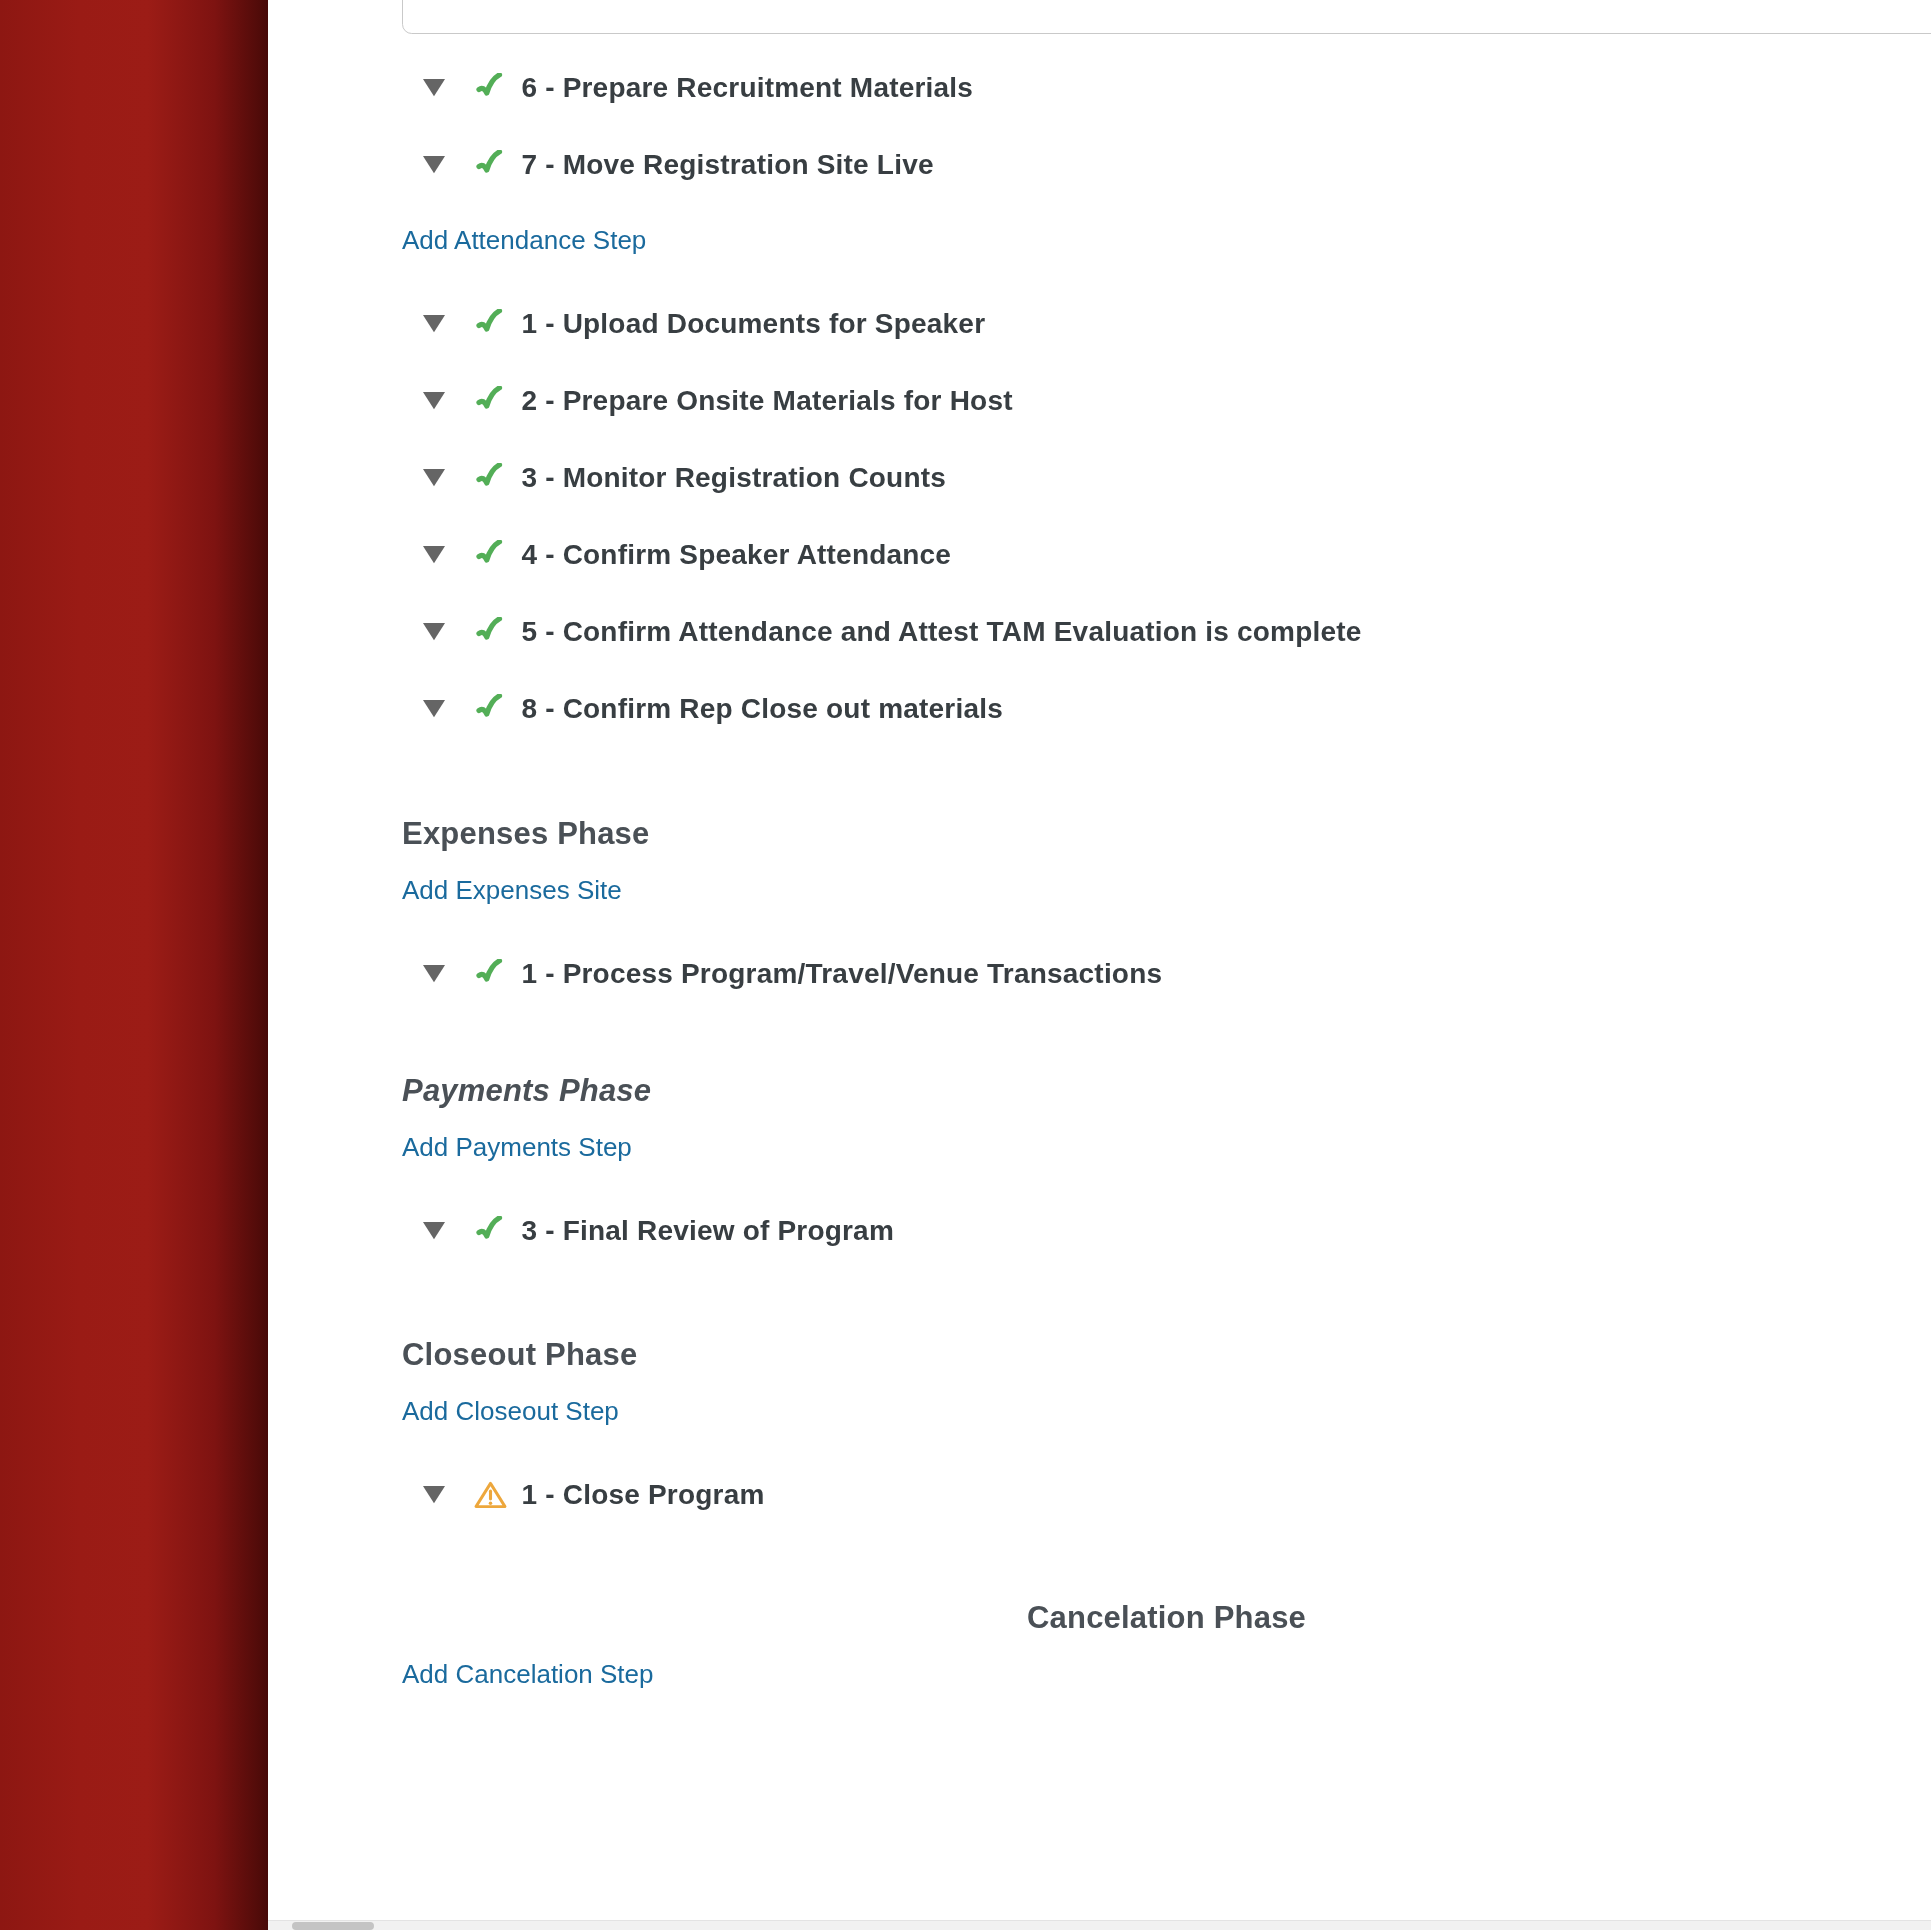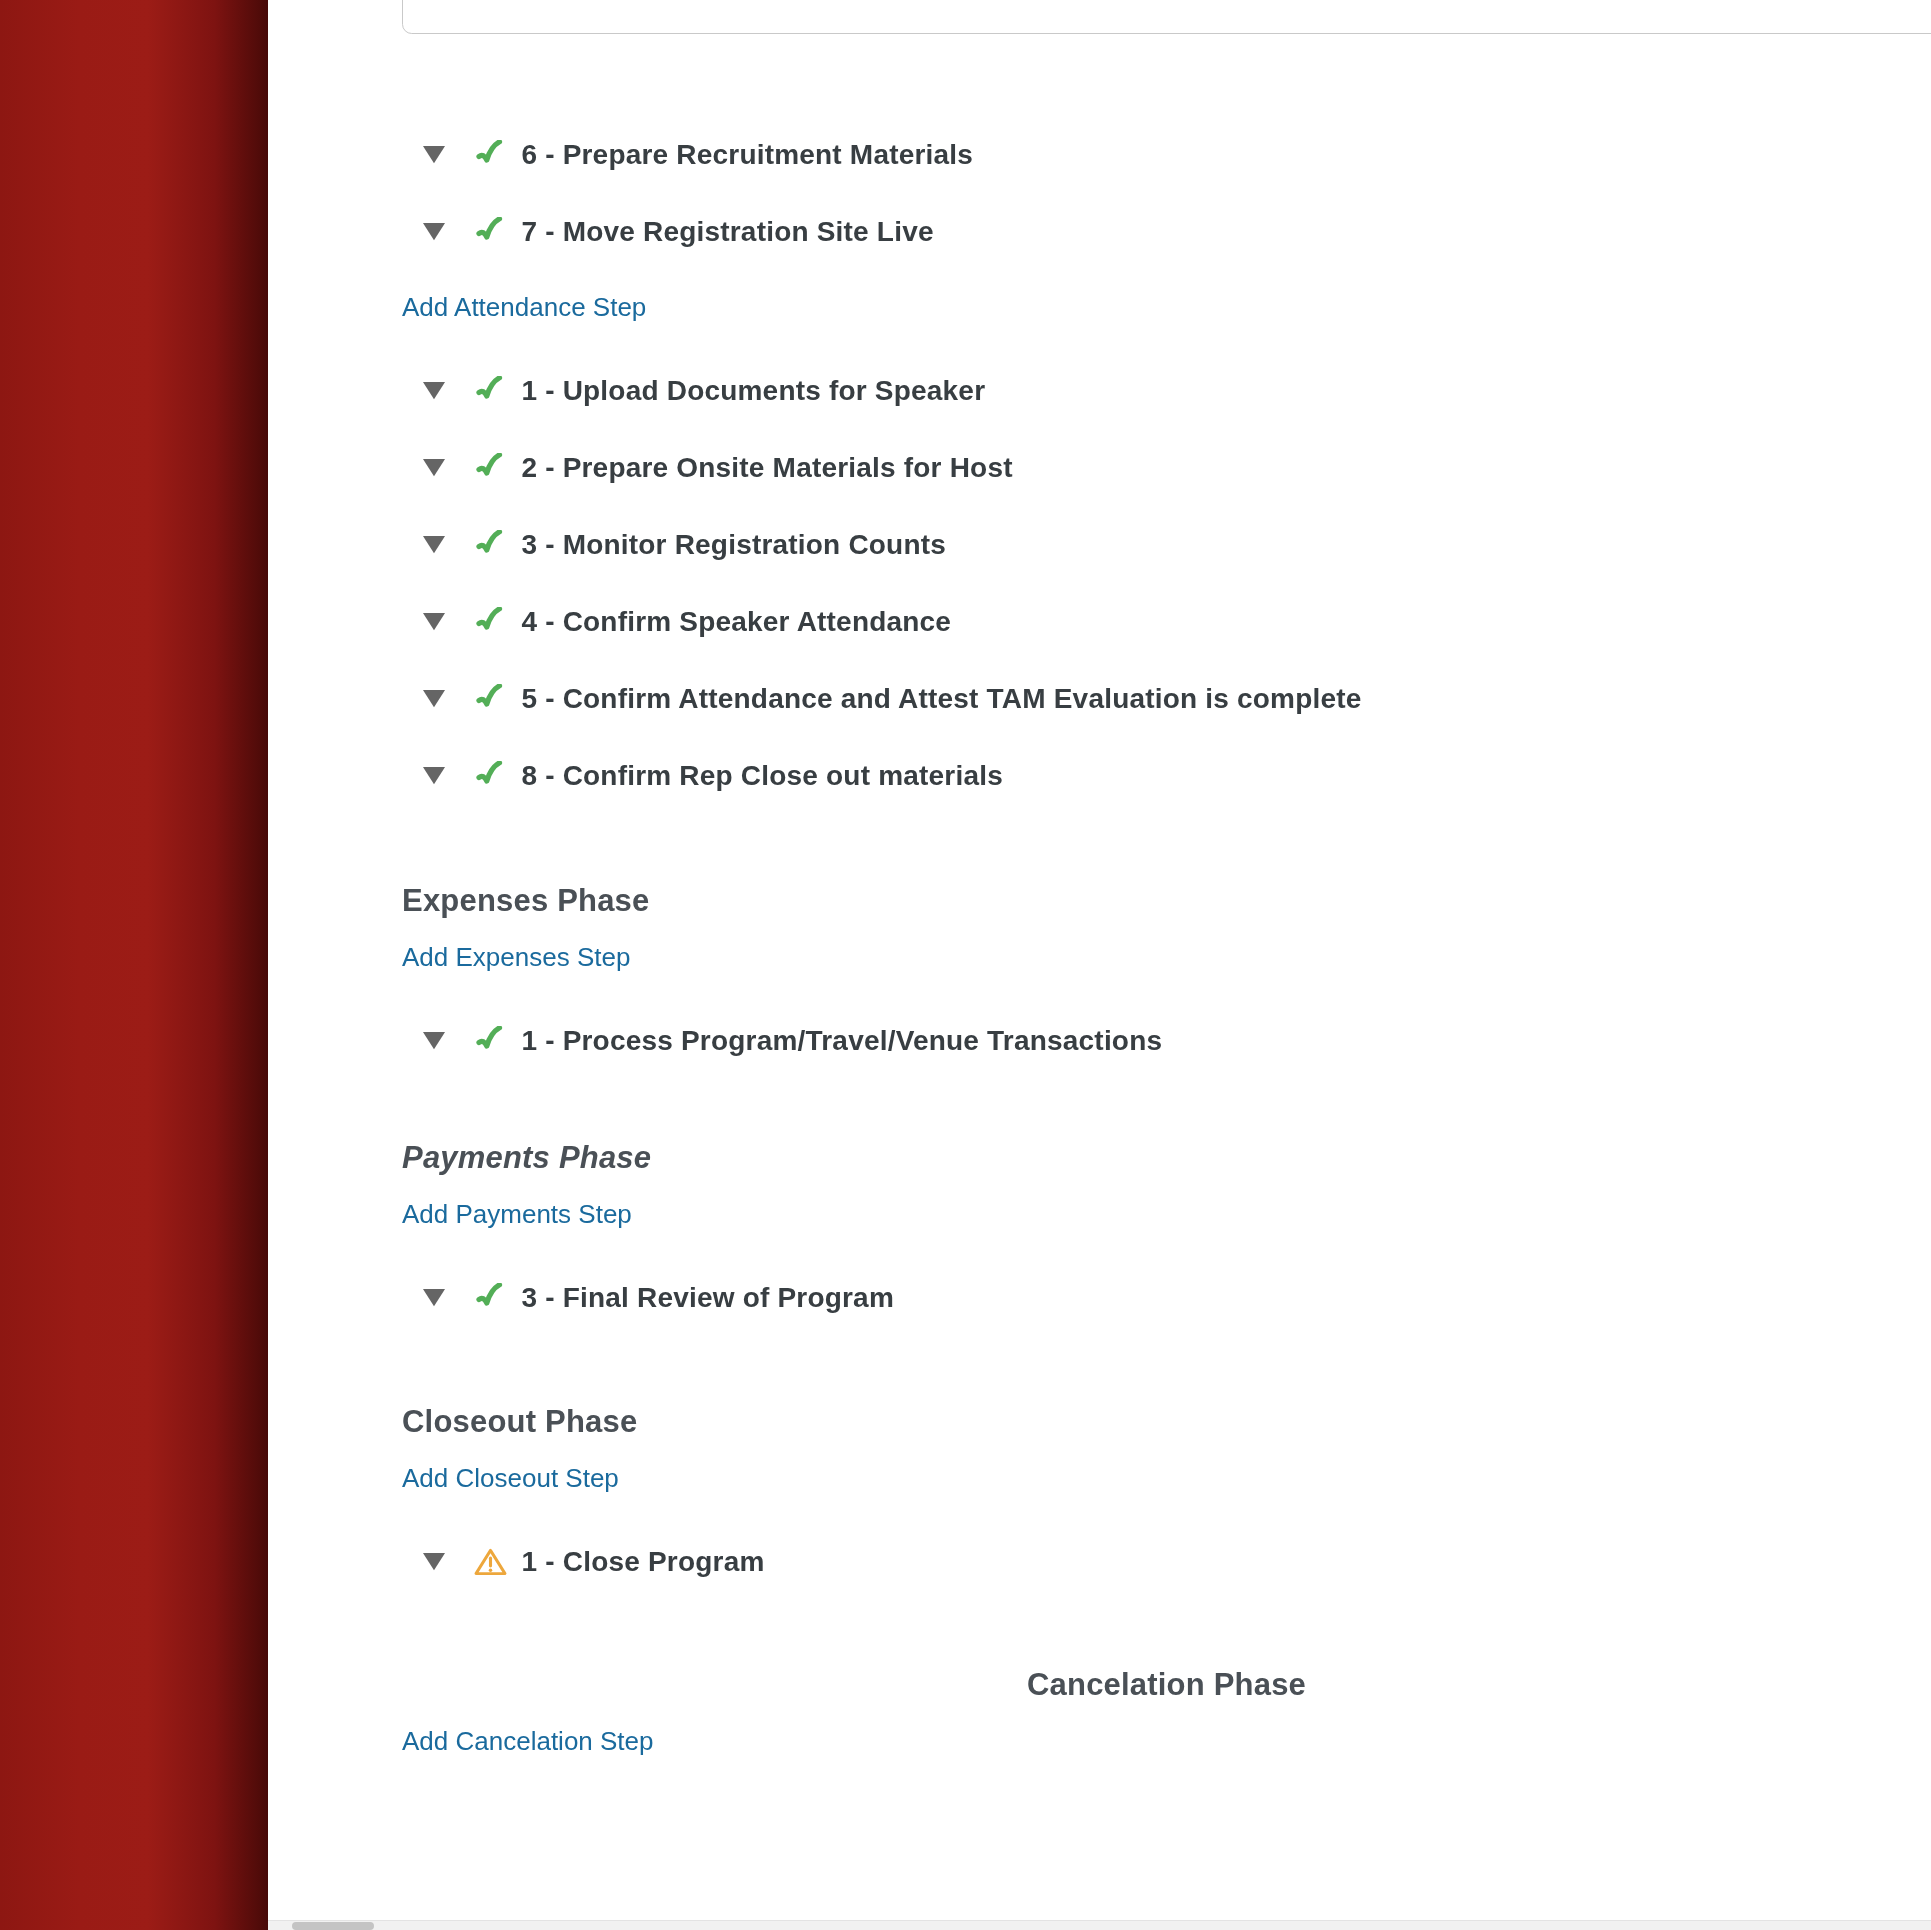--- a/index.html
+++ b/index.html
@@ -17,21 +17,21 @@
   }
   .content {
     position: absolute; left: 268px; top: 0; right: 0; bottom: 0;
     background: #ffffff; overflow: hidden;
   }
   .top-box {
     position: absolute; left: 134px; top: -64px; right: -25px; height: 98px;
     background: #ffffff; border: 1.9px solid #c9c9c9; border-radius: 9.7px;
     box-sizing: border-box;
   }
-  .flow { padding-top: 116px; }
+  .flow { padding-top: 49px; }
   .step-row { height: 77px; display: flex; align-items: center; padding-left: 154px; }
   .tri { width: 24px; height: 19.3px; margin-right: 27px; flex: none; display: inline-flex; cursor: pointer; }
   .status { width: 32px; height: 29px; margin-right: 16.4px; flex: none; display: inline-flex; }
   .status.warn { width: 35px; height: 30px; margin-right: 13.5px; }
   .step-label {
     font-size: 28px; font-weight: 700; color: #383e42; letter-spacing: 0.2px;
     white-space: nowrap;
   }
   .phase-title {
     margin: 0 0 0 134px; height: 39px; line-height: 39px;
@@ -191,21 +191,21 @@
         <span class="status">
             <svg width="32" height="23" viewBox="0 0 26 23">
               <use href="#icon-check"></use>
             </svg>
           </span>
         <span class="step-label">8 - Confirm Rep Close out materials</span>
       </div>
     </div>
 
     <h2 class="phase-title mt-exp">Expenses Phase</h2>
-    <a class="add-link">Add Expenses Step</a>
+    <a class="add-link">Add Expenses Site</a>
     <div class="steps">
       <div class="step-row">
         <span class="tri">
             <svg width="24" height="19.3" viewBox="0 0 25 20">
               <use href="#icon-tri"></use>
             </svg>
           </span>
         <span class="status">
             <svg width="32" height="23" viewBox="0 0 26 23">
               <use href="#icon-check"></use>

